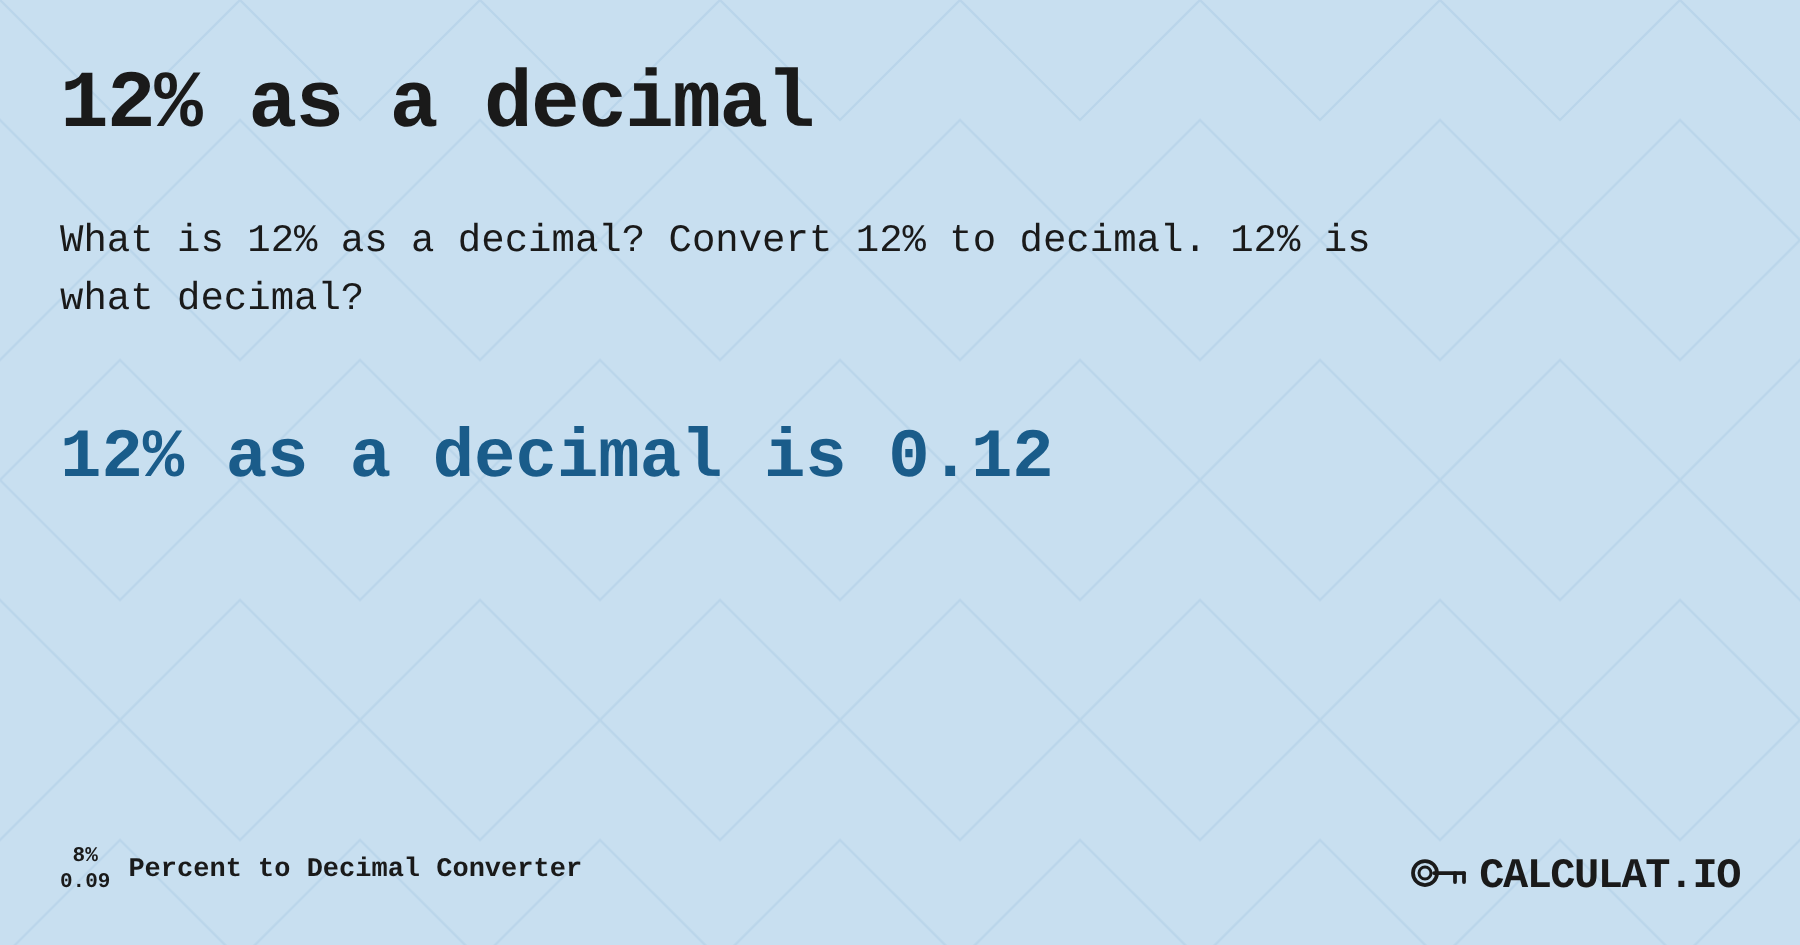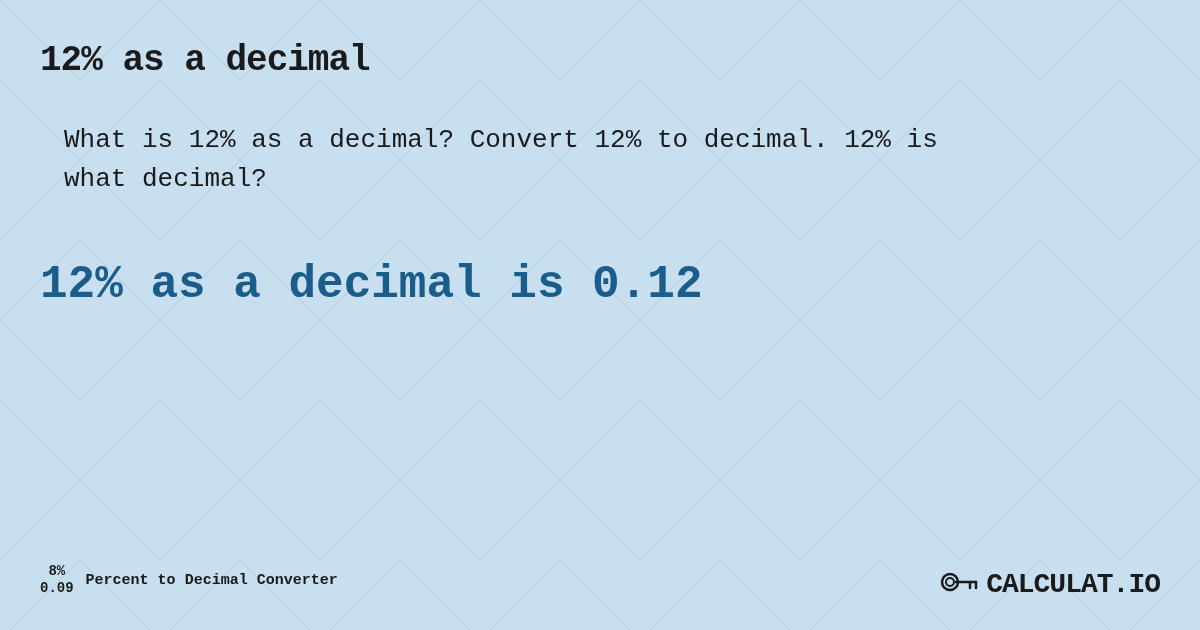--- a/index.html
+++ b/index.html
@@ -21,36 +21,35 @@
       position: relative;
       z-index: 1;
       padding: 40px 40px 30px 40px;
       height: 100%;
       display: flex;
       flex-direction: column;
     }
 
     .main-title {
       font-family: 'Courier New', Courier, monospace;
-      font-size: 36px;
+      font-size: 54px;
       font-weight: 900;
       color: #1a1a1a;
       margin-bottom: 40px;
       letter-spacing: -1px;
     }
 
     .description {
       font-family: 'Courier New', Courier, monospace;
       font-size: 26px;
       font-weight: 400;
       color: #1a1a1a;
       line-height: 1.5;
       margin-bottom: 60px;
       max-width: 900px;
-      margin-left: 24px;
     }
 
     .result-title {
       font-family: 'Courier New', Courier, monospace;
       font-size: 46px;
       font-weight: 900;
       color: #1a5c8a;
       margin-bottom: 32px;
     }
 
@@ -73,21 +72,21 @@
       align-items: center;
       font-family: 'Courier New', Courier, monospace;
       font-size: 14px;
       font-weight: 700;
       color: #1a1a1a;
       line-height: 1.2;
     }
 
     .footer-text {
       font-family: 'Courier New', Courier, monospace;
-      font-size: 15px;
+      font-size: 18px;
       font-weight: 900;
       color: #1a1a1a;
     }
 
     .footer-right {
       display: flex;
       align-items: flex-end;
       gap: 8px;
     }
 

